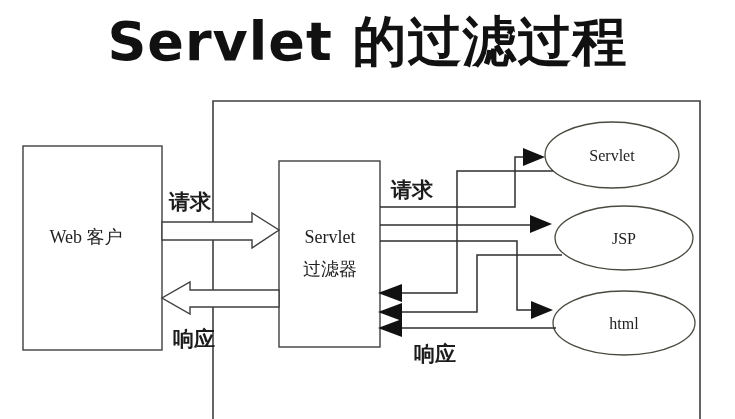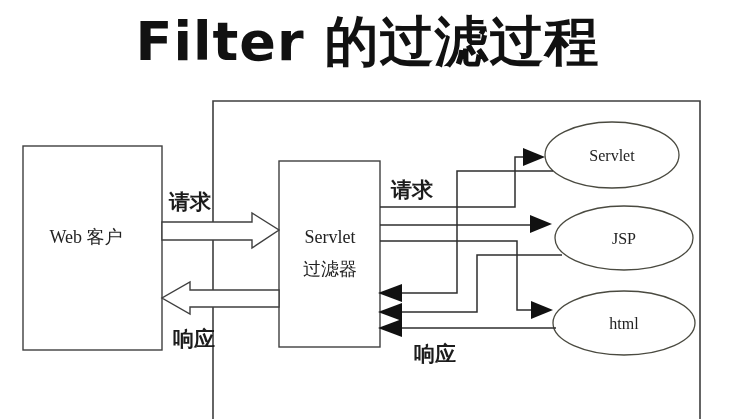--- a/index.html
+++ b/index.html
@@ -80,21 +80,21 @@
     font-weight: 600;
     fill: #1c1c1c;
     text-anchor: middle;
   }
 </style>
 </head>
 <body>
 
 <div class="stage">
 
-  <div class="title">Filter 的过滤过程</div>
+  <div class="title">Servlet 的过滤过程</div>
 
   <svg class="diagram" width="735" height="419" viewBox="0 0 735 419">
 
     <polyline class="outer-box" points="213,419 213,101 700,101 700,419"></polyline>
 
     <rect class="shape" x="23" y="146" width="139" height="204"></rect>
     <text class="node-text" x="86" y="243">Web 客户</text>
 
     <rect class="shape" x="279" y="161" width="101" height="186"></rect>
     <text class="node-text" x="330" y="243">Servlet</text>

